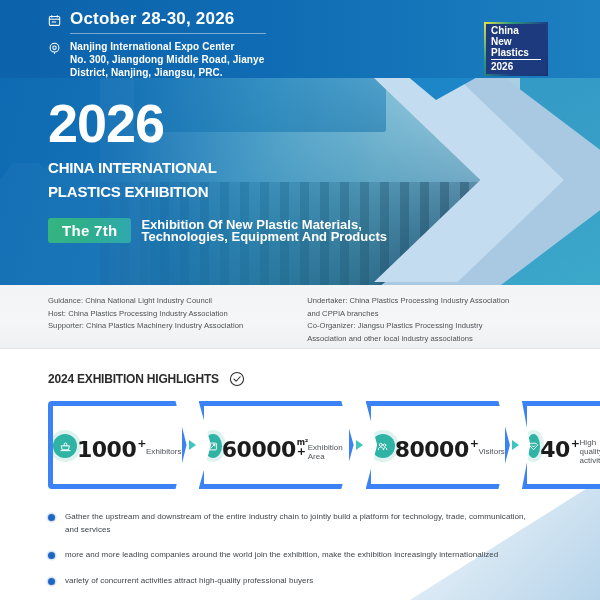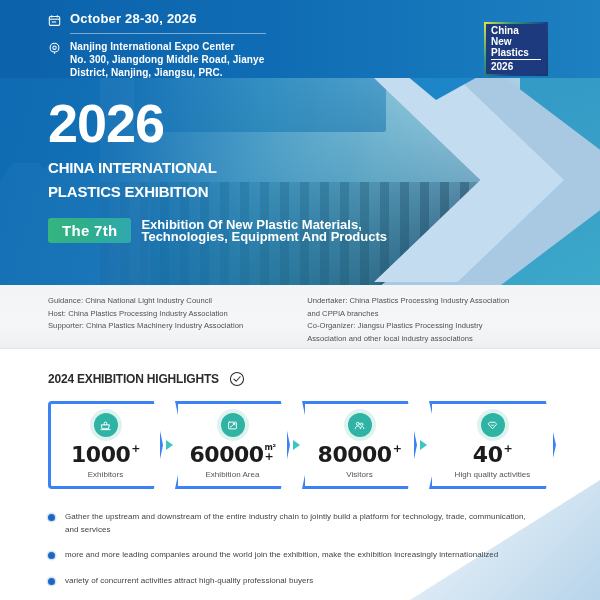--- a/index.html
+++ b/index.html
@@ -81,21 +81,21 @@
     clip-path: polygon(0 0, 100% 0, 100% 100%, 24% 100%);
   }
 
   
   .hdr-info{
     position:absolute; left:48px; top:12px; z-index:8; color:#fff;
   }
   .hdr-row{ display:flex; align-items:flex-start; gap:9px; }
   .hdr-ico{ width:13px; height:13px; flex:0 0 13px; margin-top:2px; }
   .hdr-ico svg{ display:block; width:13px; height:13px; }
-  .hdr-date{ font-size:13px; font-weight:700; letter-spacing:.2px; line-height:14px; }
+  .hdr-date{ font-size:17px; font-weight:700; letter-spacing:.2px; line-height:14px; }
   .hdr-sep{ width:196px; height:1px; background:rgba(255,255,255,.45); margin:6px 0 6px 22px; }
   .hdr-venue{ font-size:10px; font-weight:700; line-height:13px; letter-spacing:.1px; }
 
   
   .logo-badge{
     position:absolute; right:52px; top:22px; z-index:9;
     width:64px; height:54px;
     background: linear-gradient(125deg,#e8e34a 0%, #2d9a7a 28%, #1d3f86 62%, #19356f 100%);
     padding:2px;
   }
@@ -146,23 +146,23 @@
   .hl-check svg{ display:block; width:16px; height:16px; }
 
   .cards{
     display:flex; align-items:stretch; gap:0;
     padding:14px 44px 0 48px;
   }
   .card-slot{ position:relative; flex:1 1 0; display:flex; }
   .card{
     position:relative; flex:1 1 auto; height:88px;
     background:#fff;
-    border:3px solid #3b82f6;
+    border:5px solid #3b82f6;
     clip-path: polygon(0 0, 92% 0, 100% 50%, 92% 100%, 0 100%, 8% 50%);
-    display:flex; flex-direction:column; align-items:center;
+    display:flex; flex-direction:row; align-items:center;
     padding-top:9px;
     box-shadow:0 1px 2px rgba(0,0,0,.04);
   }
   .card.first{ clip-path: polygon(0 0, 92% 0, 100% 50%, 92% 100%, 0 100%); border-radius:4px 0 0 4px; }
   .card-ico{
     width:24px; height:24px; border-radius:50%;
     background:#2fb3a4;
     display:flex; align-items:center; justify-content:center;
     box-shadow:0 0 0 4px rgba(47,179,164,.16);
     margin-bottom:7px;

